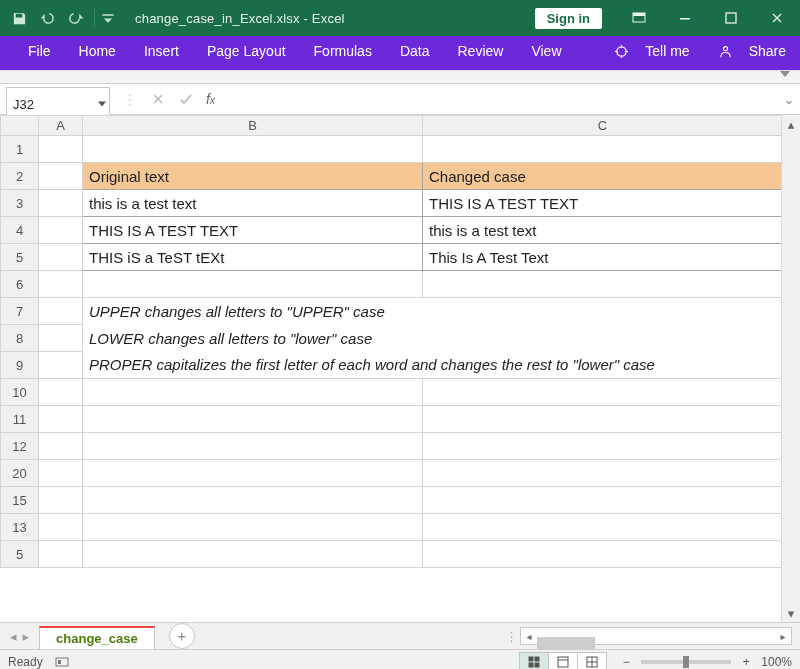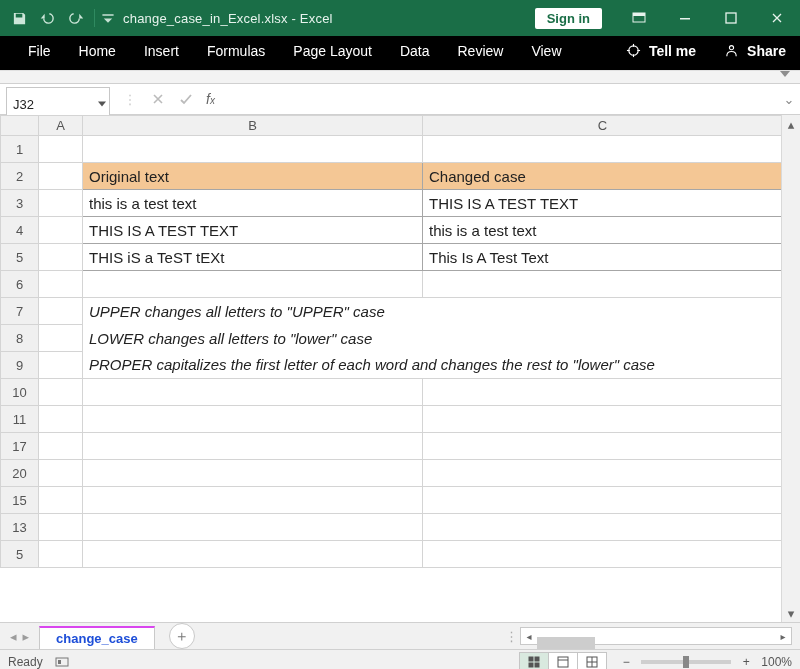--- a/index.html
+++ b/index.html
@@ -21,42 +21,42 @@
     color: #fff;
     font-size: 13px;
   }
   .qat { display:flex; align-items:center; gap:2px; padding-left:6px; }
   .qat-btn {
     width:26px; height:26px; display:flex; align-items:center; justify-content:center;
     color:#d6ede1; opacity:.95;
   }
   .qat-btn svg { width:15px; height:15px; }
   .qat-sep { width:1px; height:18px; background:#2f8a60; margin:0 4px; }
-  .titlebar-title { flex:0 0 auto; margin-left:8px; color:#e7f3ed; letter-spacing:.2px; }
+  .titlebar-title { flex:0 0 auto; margin-left:20px; color:#e7f3ed; letter-spacing:.2px; }
   .titlebar-spacer { flex:1; }
   .signin-btn {
     background:#fff; color:#1a6e47; font-weight:600;
     padding: 3px 12px; border-radius:2px; margin-right:14px;
   }
   .winctl { display:flex; align-items:center; gap:0; }
   .winctl-btn { width:46px; height:36px; display:flex; align-items:center; justify-content:center; color:#e7f3ed; }
   .winctl-btn svg { width:14px; height:14px; }
 
   
   .ribbon {
     height: 34px;
-    background: #000000;
+    background: #6d28d9;
     display:flex; align-items:center;
     color:#fff; font-size:14px;
     padding-left:14px;
     border-bottom:1px solid #e1e1e1;
   }
   .ribbon-tab { padding:6px 14px 10px; cursor:default; }
   .ribbon-spacer { flex:1; }
-  .ribbon-tell, .ribbon-share { display:flex; align-items:flex-start; gap:8px; padding:6px 14px 10px;font-weight:bold; }
+  .ribbon-tell, .ribbon-share { display:flex; align-items:center; gap:16px; padding:6px 14px 10px; }
   .ribbon svg { width:15px; height:15px; fill:#fff; }
 
   
   .ribbon-collapsed {
     height: 12px;
     background:#f3f3f3;
     border-bottom:1px solid #d0d0d0;
     position:relative;
   }
   .ribbon-collapsed::after {
@@ -134,23 +134,23 @@
   
   .tabrow {
     height:26px; display:flex; align-items:center;
     background:#f1f1f1; border-top:1px solid #d0d0d0;
     font-size:13px;
   }
   .tabnav { display:flex; gap:2px; padding:0 8px; color:#9c9c9c; }
   .tabnav span { padding:0 2px; }
   .sheet-tab {
     background:#fff; border:1px solid #c9c9c9; border-bottom:none;
-    padding:3px 16px; color:#1d4ed8; font-weight:600;
+    padding:3px 16px; color:#4d7c0f; font-weight:600;
     position:relative; top:1px;
-    border-top:2px solid #d946ef;
+    border-top:2px solid #ef4444;
   }
   .newsheet {
     width:24px; height:24px; border:1px solid #c9c9c9; border-radius:50%;
     display:flex; align-items:center; justify-content:center;
     margin-left:14px; color:#777; font-size:15px; background:#fff;
   }
   .tab-spacer { flex:1; }
   .tab-grip { color:#aaa; letter-spacing:-2px; margin-right:4px; }
   .hscroll {
     width:270px; height:16px; background:#fff; border:1px solid #c9c9c9;
@@ -235,22 +235,22 @@
           <path stroke="currentColor" stroke-width="1.3" d="M3 3l8 8M11 3l-8 8"></path>
         </svg>
     </div>
   </div>
 </div>
 
 <div class="ribbon">
   <div class="ribbon-tab">File</div>
   <div class="ribbon-tab">Home</div>
   <div class="ribbon-tab">Insert</div>
+  <div class="ribbon-tab">Page Layout</div>
   <div class="ribbon-tab">Formulas</div>
-  <div class="ribbon-tab">Page Layout</div>
   <div class="ribbon-tab">Data</div>
   <div class="ribbon-tab">Review</div>
   <div class="ribbon-tab">View</div>
   <div class="ribbon-spacer"></div>
   <div class="ribbon-tell">
     <svg viewBox="0 0 16 16">
         <circle cx="8" cy="8" r="5" fill="none" stroke="#fff" stroke-width="1.2"></circle>
         <rect x="7.4" y="1" width="1.2" height="3" fill="#fff"></rect>
         <rect x="7.4" y="12" width="1.2" height="3" fill="#fff"></rect>
         <rect x="1" y="7.4" width="3" height="1.2" fill="#fff"></rect>
@@ -366,21 +366,21 @@
             <td></td>
             <td></td>
           </tr>
         <tr class="plain-row">
             <th>11</th>
             <td></td>
             <td></td>
             <td></td>
           </tr>
         <tr class="plain-row">
-            <th>17</th>
+            <th>12</th>
             <td></td>
             <td></td>
             <td></td>
           </tr>
         <tr class="plain-row">
             <th>20</th>
             <td></td>
             <td></td>
             <td></td>
           </tr>

